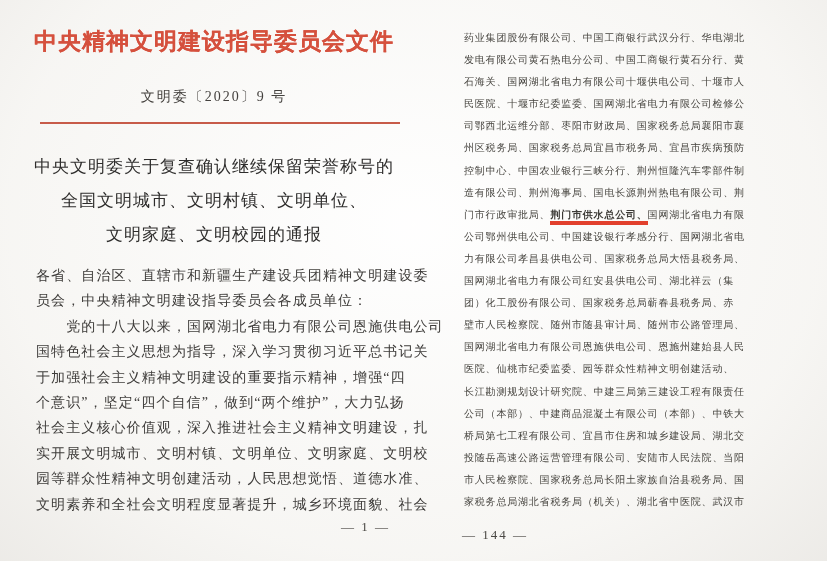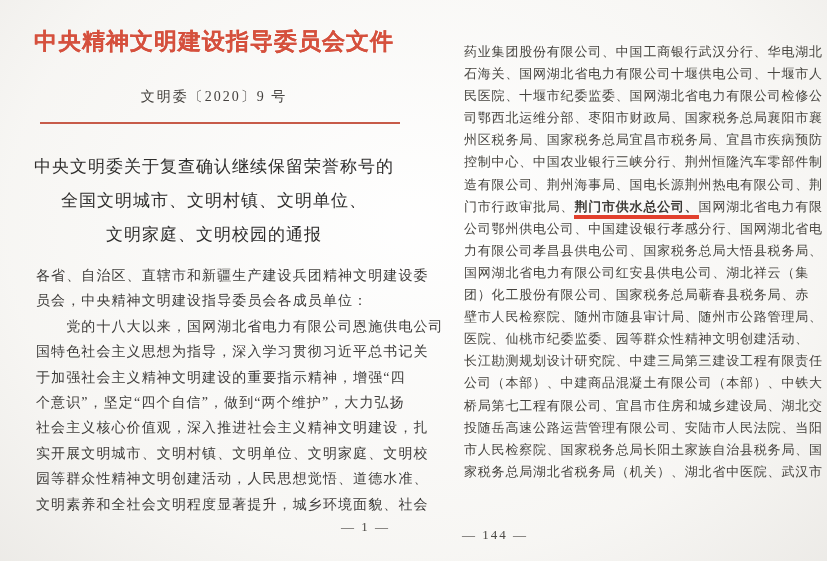--- a/index.html
+++ b/index.html
@@ -41,22 +41,22 @@
     line-height:34px;letter-spacing:1px;
   }
   .body-block{
     position:absolute;top:263px;left:36px;width:382px;
     font-size:14px;line-height:25.4px;letter-spacing:1.1px;
     color:#3e3c3a;
   }
   .body-line{white-space:nowrap;}
 
   .r-list{
-    position:absolute;top:41px;left:36px;width:360px;
-    font-size:13px;line-height:22.1px;letter-spacing:0.8px;
+    position:absolute;top:27px;left:36px;width:360px;
+    font-size:10px;line-height:22.1px;letter-spacing:0.8px;
     color:#46443f;
   }
   .r-line{white-space:nowrap;}
   .red-underline{
     border-bottom:4px solid #e2402d;
     padding-bottom:1px;
     font-weight:bold;color:#3c3a36;
   }
 
   .page-num{
@@ -91,32 +91,34 @@
         <div class="body-line">实开展文明城市、文明村镇、文明单位、文明家庭、文明校</div>
         <div class="body-line">园等群众性精神文明创建活动，人民思想觉悟、道德水准、</div>
         <div class="body-line">文明素养和全社会文明程度显著提升，城乡环境面貌、社会</div>
       </div>
     <div class="page-num page-num-left">— 1 —</div>
   </div>
 
   <div class="page page-right">
     <div class="r-list">
         <div class="r-line">药业集团股份有限公司、中国工商银行武汉分行、华电湖北</div>
+        <div class="r-line">发电有限公司黄石热电分公司、中国工商银行黄石分行、黄</div>
         <div class="r-line">石海关、国网湖北省电力有限公司十堰供电公司、十堰市人</div>
         <div class="r-line">民医院、十堰市纪委监委、国网湖北省电力有限公司检修公</div>
         <div class="r-line">司鄂西北运维分部、枣阳市财政局、国家税务总局襄阳市襄</div>
         <div class="r-line">州区税务局、国家税务总局宜昌市税务局、宜昌市疾病预防</div>
         <div class="r-line">控制中心、中国农业银行三峡分行、荆州恒隆汽车零部件制</div>
         <div class="r-line">造有限公司、荆州海事局、国电长源荆州热电有限公司、荆</div>
         <div class="r-line">门市行政审批局、<span class="red-underline">荆门市供水总公司、</span>国网湖北省电力有限</div>
         <div class="r-line">公司鄂州供电公司、中国建设银行孝感分行、国网湖北省电</div>
         <div class="r-line">力有限公司孝昌县供电公司、国家税务总局大悟县税务局、</div>
         <div class="r-line">国网湖北省电力有限公司红安县供电公司、湖北祥云（集</div>
         <div class="r-line">团）化工股份有限公司、国家税务总局蕲春县税务局、赤</div>
         <div class="r-line">壁市人民检察院、随州市随县审计局、随州市公路管理局、</div>
+        <div class="r-line">国网湖北省电力有限公司恩施供电公司、恩施州建始县人民</div>
         <div class="r-line">医院、仙桃市纪委监委、园等群众性精神文明创建活动、</div>
         <div class="r-line">长江勘测规划设计研究院、中建三局第三建设工程有限责任</div>
         <div class="r-line">公司（本部）、中建商品混凝土有限公司（本部）、中铁大</div>
         <div class="r-line">桥局第七工程有限公司、宜昌市住房和城乡建设局、湖北交</div>
         <div class="r-line">投随岳高速公路运营管理有限公司、安陆市人民法院、当阳</div>
         <div class="r-line">市人民检察院、国家税务总局长阳土家族自治县税务局、国</div>
         <div class="r-line">家税务总局湖北省税务局（机关）、湖北省中医院、武汉市</div>
       </div>
     <div class="page-num page-num-right">— 144 —</div>
   </div>

